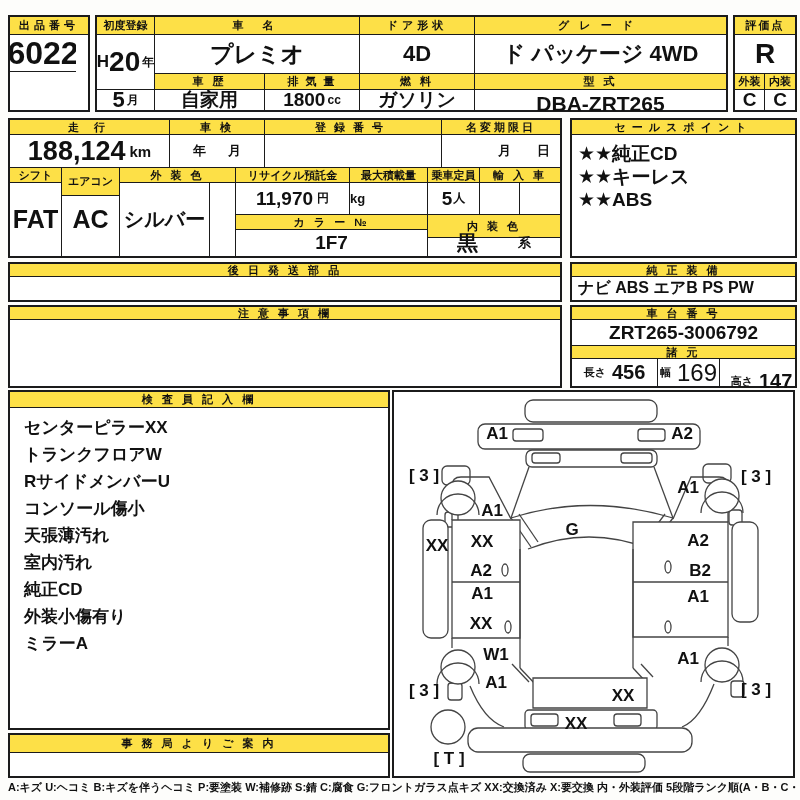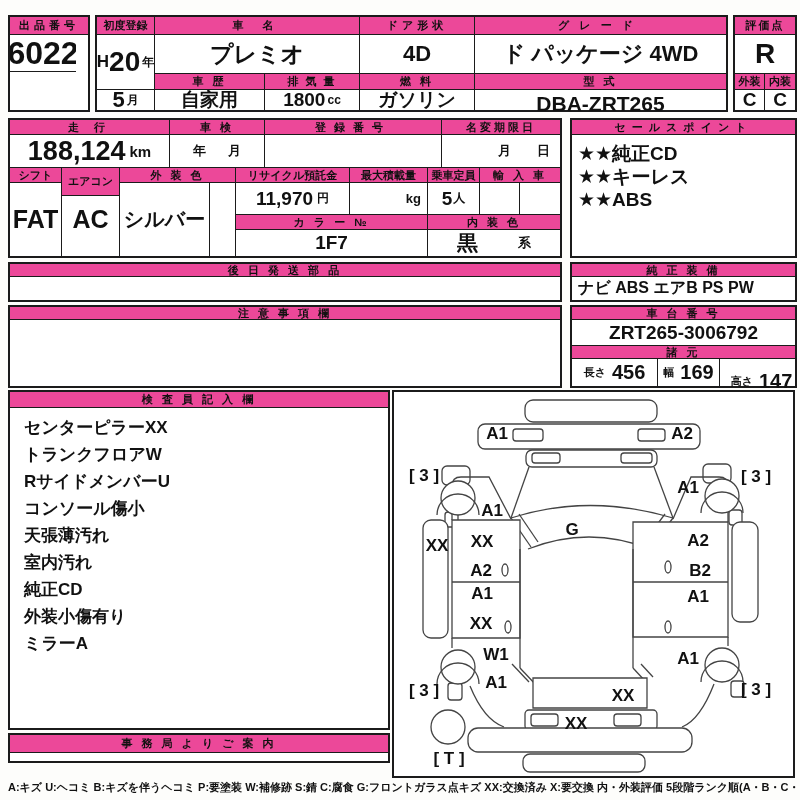--- a/index.html
+++ b/index.html
@@ -1,20 +1,20 @@
 <!DOCTYPE html>
 <html><head>
 <meta charset="utf-8">
 <style>
   html,body{margin:0;padding:0}
   body{width:800px;height:800px;position:relative;background:#fdfdfb;
        font-family:"Liberation Sans","DejaVu Sans",sans-serif;color:#111;overflow:hidden}
   .abs{position:absolute;box-sizing:border-box}
   .box{border:2px solid #1b1b1b;background:#fff}
-  .hdr{background:#ec4899;display:flex;align-items:center;justify-content:center;
+  .hdr{background:#fde047;display:flex;align-items:center;justify-content:center;
        font-size:11px;font-weight:bold;letter-spacing:3px;white-space:nowrap;overflow:hidden}
   .hdr.tight{letter-spacing:0}
   .cell{display:flex;align-items:center;justify-content:center;white-space:nowrap;overflow:hidden}
   .br{border-right:1px solid #1b1b1b}
   .bb{border-bottom:1px solid #1b1b1b}
   .big{font-weight:bold}
   .unit{font-size:12px;font-weight:bold;margin-left:4px}
   .left{justify-content:flex-start}
   .mark{position:absolute;transform:translate(-50%,-50%);font-size:17px;font-weight:bold;
         white-space:nowrap;line-height:1}
@@ -105,32 +105,32 @@
 
   <div class="abs cell br big" style="left:0;top:63px;width:52px;height:73px;font-size:25px">FAT</div>
   <div class="abs cell br big" style="left:52px;top:63px;width:58px;height:73px;font-size:25px">AC</div>
   <div class="abs cell br big" style="left:110px;top:63px;width:90px;height:73px;font-size:20px">シルバー</div>
   <div class="abs cell br" style="left:200px;top:63px;width:26px;height:73px"></div>
 
   <div class="abs cell br bb" style="left:226px;top:63px;width:114px;height:32px">
     <span style="font-size:19px;font-weight:bold">11,970</span>
     <span class="unit">円</span>
   </div>
-  <div class="abs cell br bb" style="left:340px;top:63px;width:78px;height:32px;justify-content:flex-end;padding-right:6px;font-size:13px;font-weight:bold">
+  <div class="abs cell br bb" style="left:340px;top:63px;width:78px;height:32px;justify-content:flex-start;padding-right:6px;font-size:13px;font-weight:bold">
     <span>kg</span>
   </div>
   <div class="abs cell br bb" style="left:418px;top:63px;width:52px;height:32px">
     <span style="font-size:19px;font-weight:bold">5</span>
     <span class="unit" style="margin-left:1px">人</span>
   </div>
   <div class="abs cell br bb" style="left:470px;top:63px;width:40px;height:32px"></div>
   <div class="abs cell bb" style="left:510px;top:63px;width:40px;height:32px"></div>
 
   <div class="abs hdr br bb" style="left:226px;top:95px;width:192px;height:15px">カ ラ ー №</div>
-  <div class="abs hdr bb" style="left:418px;top:95px;width:132px;height:15px">内 装 色</div>
+  <div class="abs hdr bb" style="left:418px;top:95px;width:132px;height:23px">内 装 色</div>
   <div class="abs cell br big" style="left:226px;top:110px;width:192px;height:26px;font-size:19px">1F7</div>
   <div class="abs cell" style="left:418px;top:110px;width:132px;height:26px;gap:40px">
     <span style="font-size:21px;font-weight:bold">黒</span>
     <span style="font-size:13px;font-weight:bold">系</span>
   </div>
 </div>
 
 <div class="abs box" style="left:570px;top:118px;width:227px;height:140px">
   <div class="abs" style="left:6px;top:22px;width:215px;height:110px">
     <div class="sales-item">★★純正CD</div>
@@ -154,21 +154,21 @@
 <div class="abs box" style="left:570px;top:305px;width:227px;height:83px">
   <div class="abs hdr bb" style="left:0;top:0;width:223px;height:13px">車 台 番 号</div>
   <div class="abs cell bb big" style="left:0;top:13px;width:223px;height:26px;font-size:19px">ZRT265-3006792</div>
   <div class="abs hdr bb" style="left:0;top:39px;width:223px;height:13px">諸 元</div>
   <div class="abs cell br" style="left:0;top:52px;width:86px;height:27px;gap:6px">
     <span style="font-size:11px;font-weight:bold">長さ</span>
     <span style="font-size:20px;font-weight:bold">456</span>
   </div>
   <div class="abs cell br" style="left:86px;top:52px;width:62px;height:27px;gap:6px">
     <span style="font-size:11px;font-weight:bold">幅</span>
-    <span style="font-size:20px;font-weight:bold">169</span>
+    <span style="font-size:24px;font-weight:normal">169</span>
   </div>
   <div class="abs cell" style="left:152px;top:52px;width:75px;height:44px;gap:6px">
     <span style="font-size:11px;font-weight:bold">高さ</span>
     <span style="font-size:20px;font-weight:bold">147</span>
   </div>
 </div>
 
 <div class="abs box" style="left:8px;top:390px;width:382px;height:340px">
   <div class="abs hdr bb" style="left:0;top:0;width:378px;height:16px">検 査 員 記 入 欄</div>
   <div class="abs" style="left:14px;top:22px;width:360px;height:310px">
@@ -177,21 +177,21 @@
     <div class="note">RサイドメンバーU</div>
     <div class="note">コンソール傷小</div>
     <div class="note">天張薄汚れ</div>
     <div class="note">室内汚れ</div>
     <div class="note">純正CD</div>
     <div class="note">外装小傷有り</div>
     <div class="note">ミラーA</div>
   </div>
 </div>
 
-<div class="abs box" style="left:8px;top:733px;width:382px;height:30px">
+<div class="abs box" style="left:8px;top:733px;width:382px;height:45px">
   <div class="abs hdr bb" style="left:0;top:0;width:378px;height:18px">事 務 局 よ り ご 案 内</div>
 </div>
 
 <svg style="left:392px;top:390px" width="403" height="388" viewBox="0 0 403 388">
   <rect x="1" y="1" width="401" height="386" fill="#fff" stroke="#1b1b1b" stroke-width="2"></rect>
 
   <rect class="wf" x="53" y="122" width="13" height="15" rx="3"></rect>
   <rect class="wf" x="337" y="120" width="13" height="15" rx="3"></rect>
   <rect class="wf" x="56" y="293" width="14" height="17" rx="3"></rect>
   <rect class="wf" x="339" y="291" width="13" height="16" rx="3"></rect>

